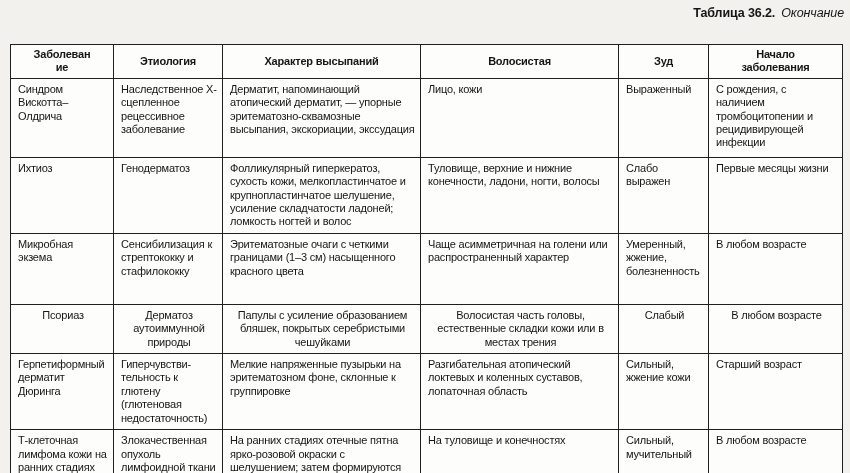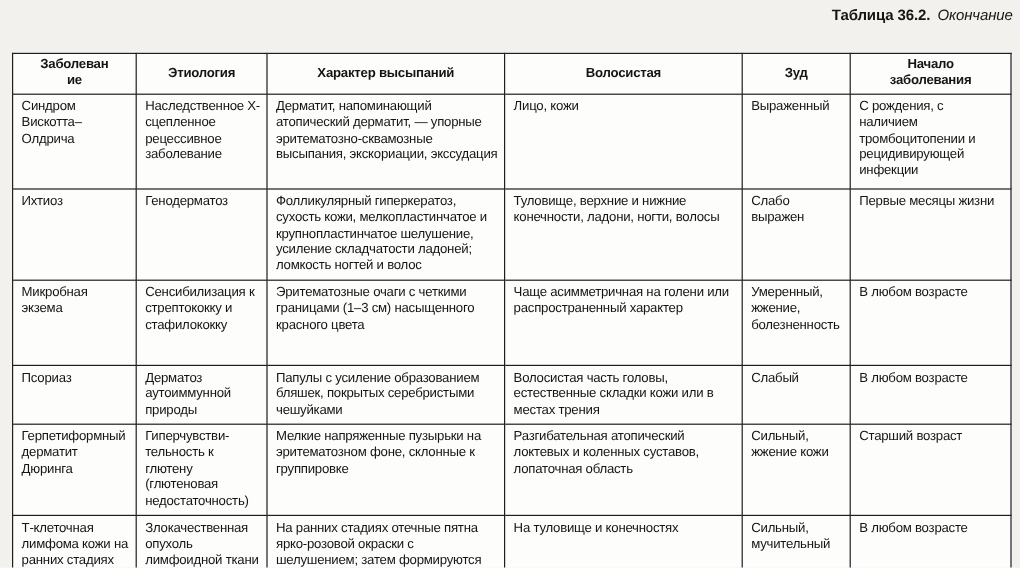--- a/index.html
+++ b/index.html
@@ -41,21 +41,21 @@
   table.disease th{
     text-align:center;
     vertical-align:middle;
     font-weight:bold;
     padding:3px 20px;
     height:15px;
   }
   tr.r0 td{height:70px;}
   tr.r1 td{height:67px;}
   tr.r2 td{height:62px;}
-  tr.r3 td{height:33px;}
+  tr.r3 td{height:33px;text-align:center;}
   tr.r4 td{height:62px;}
   tr.r5 td{height:54px;}
 </style>
 </head>
 <body>
 
 <div class="caption">
   <span class="num">Таблица 36.2.</span><span class="end">Окончание</span>
 </div>
 

